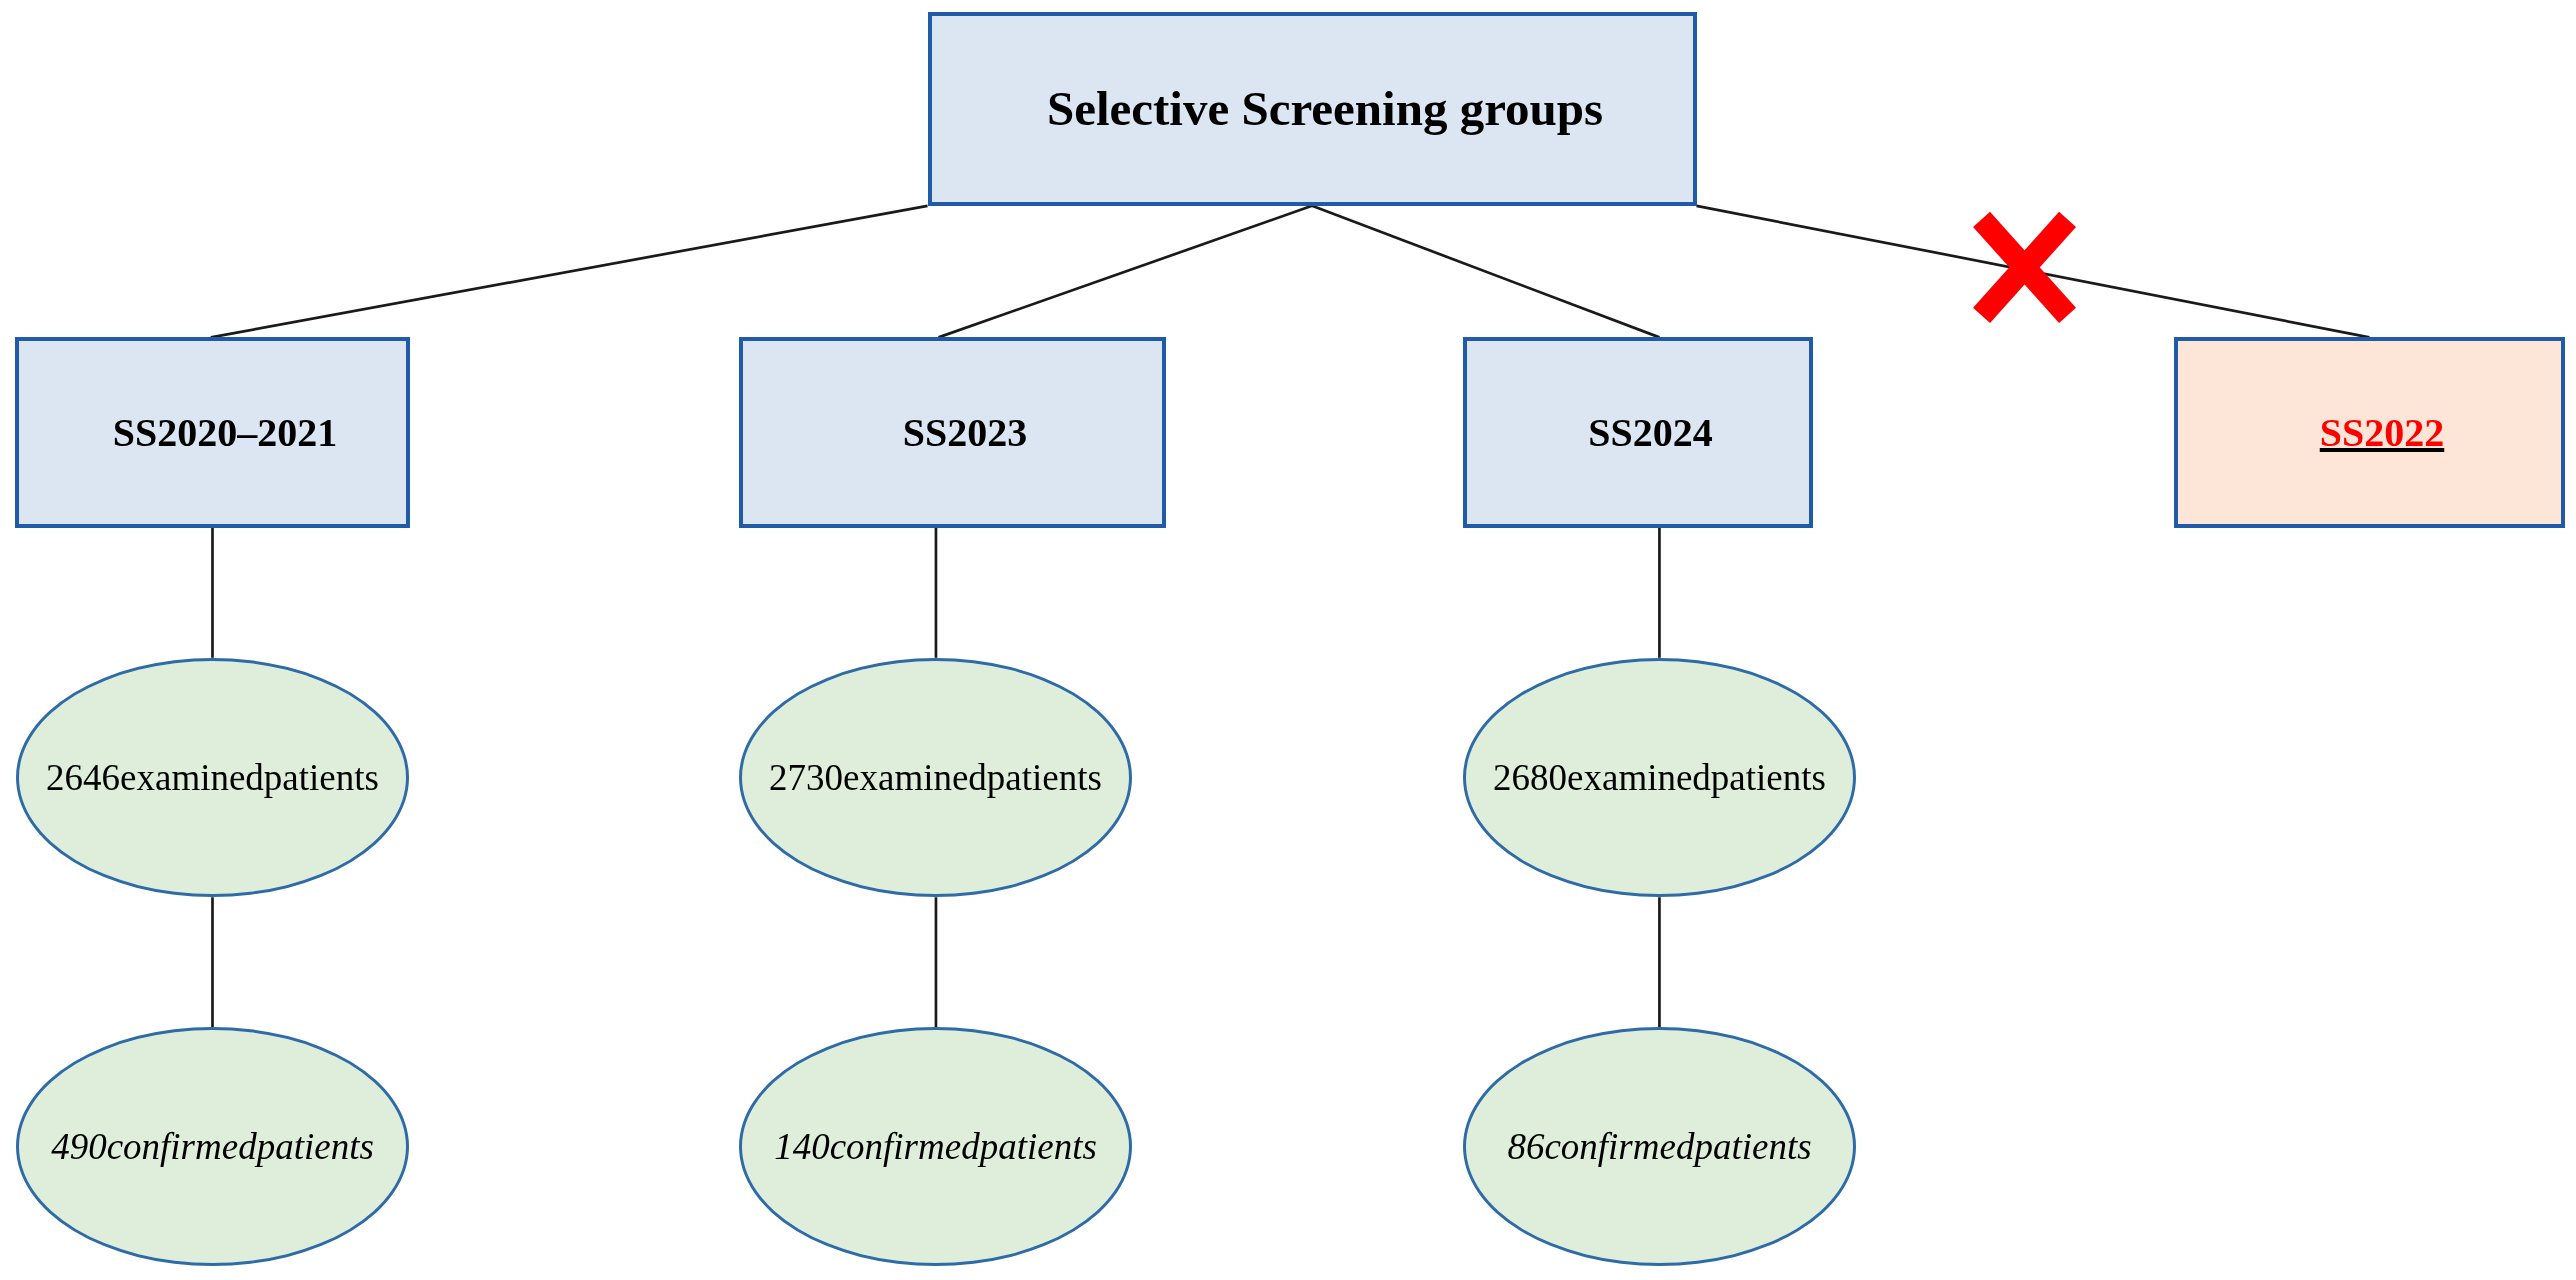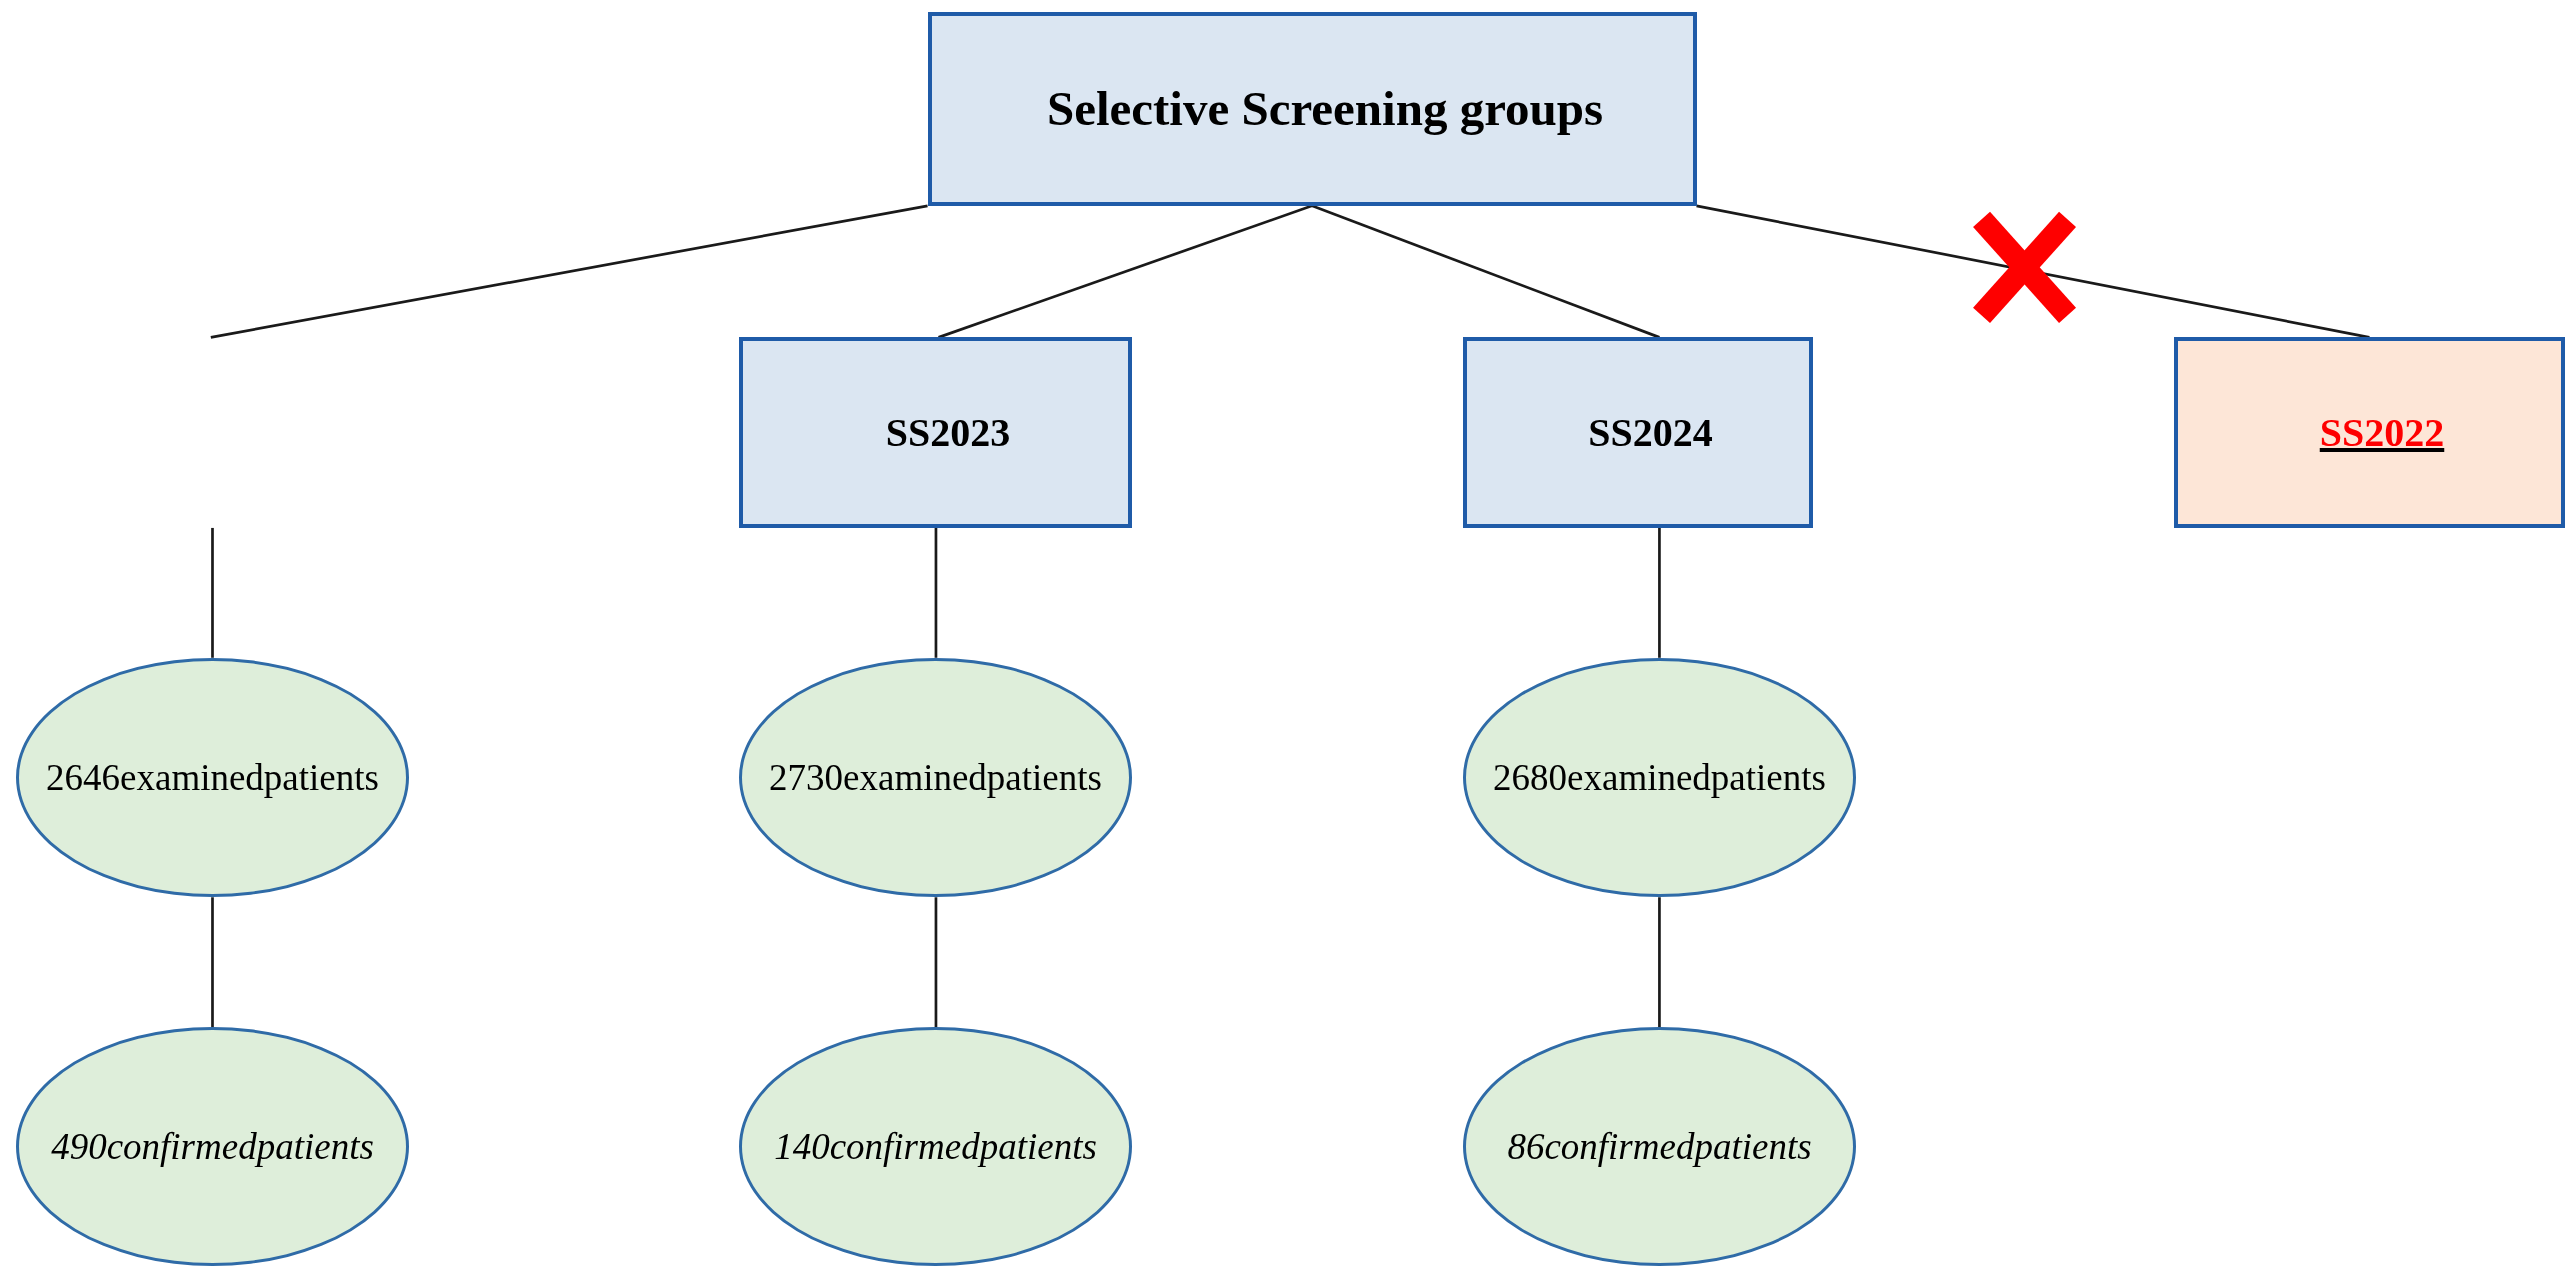--- a/index.html
+++ b/index.html
@@ -48,21 +48,21 @@
     font-size: 49px;
     font-weight: bold;
   }
   .group-box {
     top: 337px;
     height: 191px;
     font-size: 40px;
     font-weight: bold;
   }
   .b1 { left: 15px;   width: 395px; }
-  .b2 { left: 739px;  width: 393px; }
+  .b2 { left: 739px;  width: 427px; }
   .b3 { left: 1463px; width: 350px; }
   .b4 {
     left: 2174px; width: 391px;
     background: var(--excluded-fill, #fde6d7);
     text-decoration: underline;
   }
   .b4 span { color: var(--excluded-text, #fe0000); }
   .ellipse {
     position: absolute;
     box-sizing: border-box;
@@ -109,20 +109,23 @@
     <g class="xmark">
       <line x1="2350" y1="260" x2="2452" y2="374"></line>
       <line x1="2452" y1="260" x2="2350" y2="374"></line>
     </g>
   </svg>
 
   <div class="box title-box">
     <span>Selective Screening groups</span>
   </div>
 
+  <div class="box group-box b1">
+    <span>SS2020–2021</span>
+  </div>
   <div class="box group-box b2">
     <span>SS2023</span>
   </div>
   <div class="box group-box b3">
     <span>SS2024</span>
   </div>
   <div class="box group-box b4">
     <span>SS2022</span>
   </div>
 

